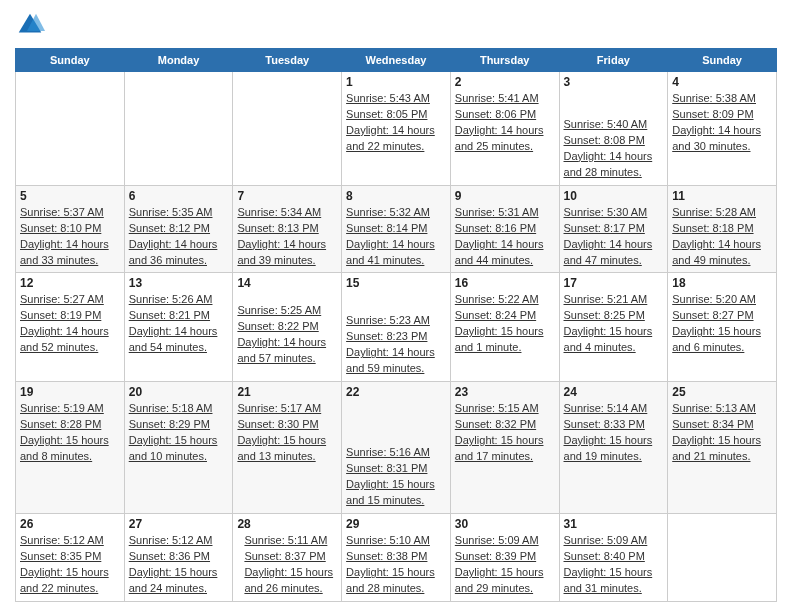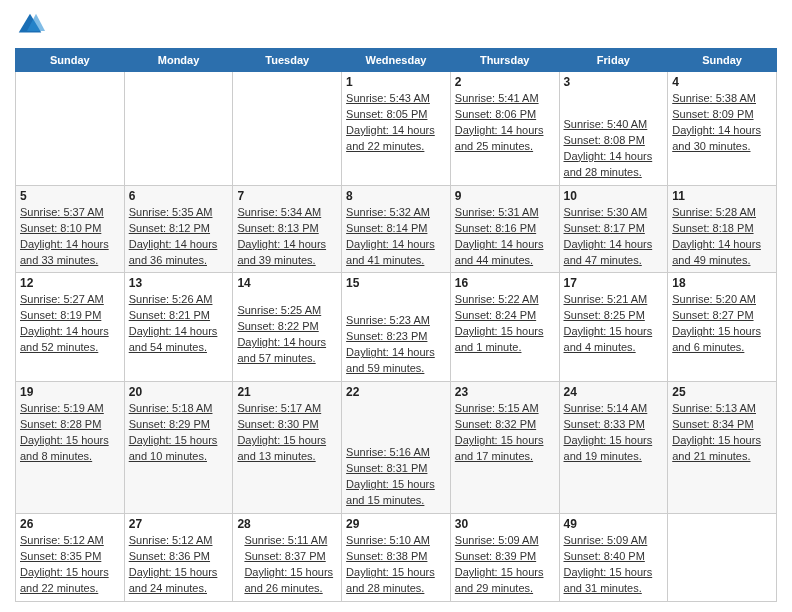--- a/index.html
+++ b/index.html
@@ -356,21 +356,21 @@
 and 28 minutes.</div>
           </td>
           <td>
             <span class="day-num">30</span>
             <div class="day-info" style="white-space: pre-line;">Sunrise: 5:09 AM
 Sunset: 8:39 PM
 Daylight: 15 hours
 and 29 minutes.</div>
           </td>
           <td>
-            <span class="day-num">49</span>
+            <span class="day-num">31</span>
             <div class="day-info" style="white-space: pre-line;">Sunrise: 5:09 AM
 Sunset: 8:40 PM
 Daylight: 15 hours
 and 31 minutes.</div>
           </td>
           <td class="empty-cell"></td>
         </tr>
       </tbody>
   </table>
 </div>

